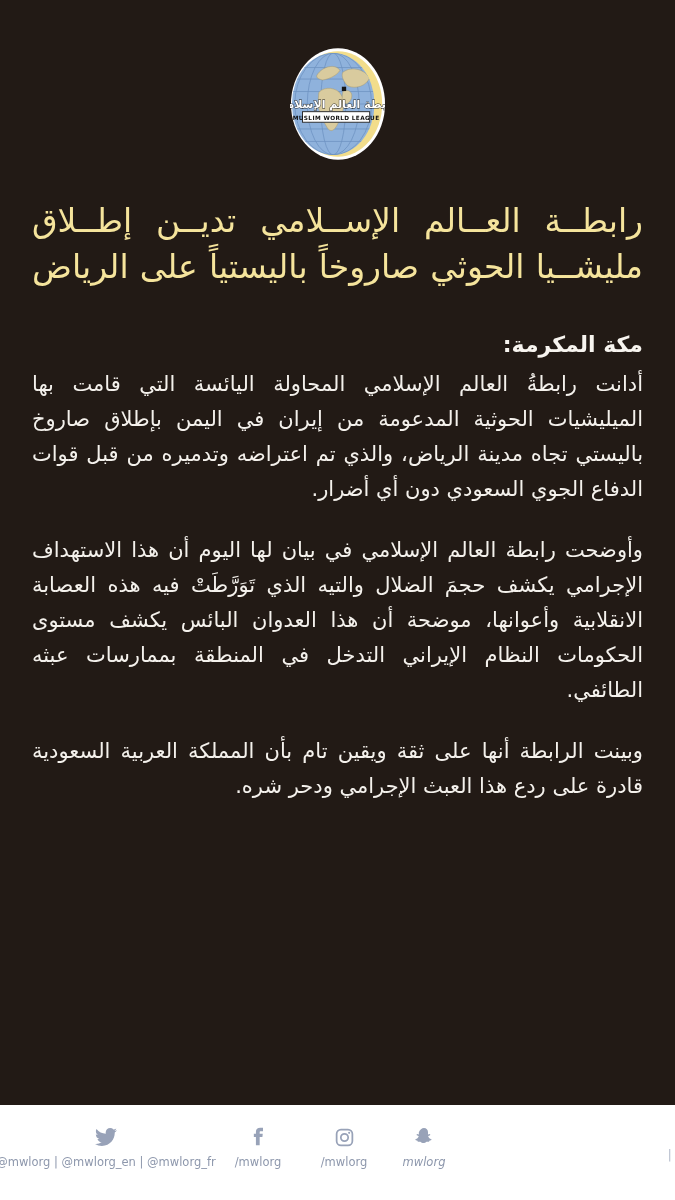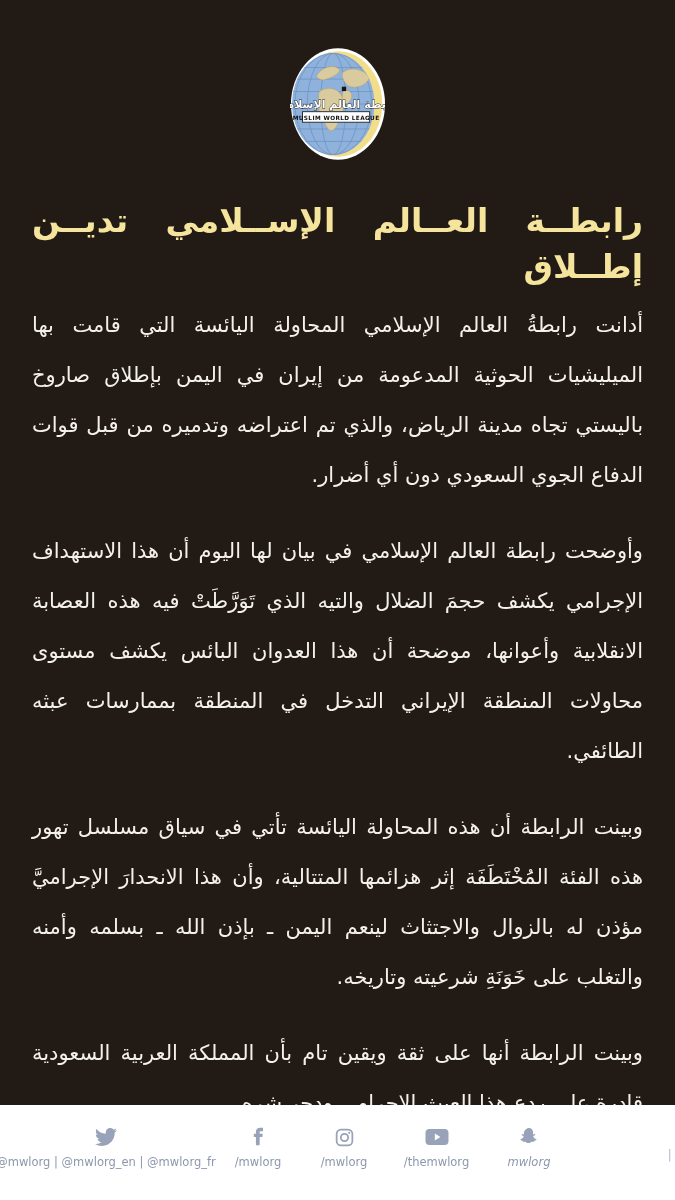--- a/index.html
+++ b/index.html
@@ -15,21 +15,21 @@
   .dark-section{height:1105px;box-sizing:border-box;}
   
   .logo-wrap{display:flex;justify-content:center;margin-top:46px;}
   .logo-wrap svg{display:block;}
   
   .headline{
     margin:36px 32px 0;
     direction:rtl;
     color:#f5e49c;
     font-size:33px;
-    font-weight:bold;
+    font-weight:normal;
     line-height:46px;
   }
   .headline .hline{
     text-align:justify;
     text-align-last:justify;
   }
   
   .dateline{
     margin:42px 32px 0;
     direction:rtl;
@@ -37,21 +37,21 @@
     font-size:22px;
     font-weight:bold;
     text-align:right;
   }
   
   .body-text{direction:rtl;}
   .body-text p{
     margin:26px 32px 0;
     color:#f4f1ec;
     font-size:21px;
-    line-height:50px;
+    line-height:35px;
     text-align:justify;
     text-justify:inter-word;
   }
   .body-text p:first-child{margin-top:10px;}
   
   .footer{
     height:95px;
     background:#ffffff;
     display:flex;
     align-items:flex-start;
@@ -129,27 +129,28 @@
 
         <text x="48" y="64" font-size="11.5" font-weight="bold" fill="#ffffff" stroke="#1c1c1c" stroke-width="0.9" paint-order="stroke" text-anchor="middle" font-family="DejaVu Sans, sans-serif" direction="rtl">رابطة العالم الإسلامي</text>
 
         <rect x="13" y="68" width="70" height="11" fill="#ffffff" stroke="#2a2a2a" stroke-width="1"></rect>
         <text x="48" y="76.4" font-size="6" font-weight="bold" fill="#111111" text-anchor="middle" letter-spacing="0.4" font-family="DejaVu Sans, sans-serif">MUSLIM WORLD LEAGUE</text>
       </svg>
     </div>
 
     <div class="headline">
       <div class="hline">رابطــة العــالم الإســلامي تديــن إطــلاق</div>
+      <div class="hline">مليشــيا الحوثي صاروخاً باليستياً على الرياض</div>
     </div>
 
+    <div class="dateline">مكة المكرمة:</div>
 
     <div class="body-text">
       <p>أدانت رابطةُ العالم الإسلامي المحاولة اليائسة التي قامت بها الميليشيات الحوثية المدعومة من إيران في اليمن بإطلاق صاروخ باليستي تجاه مدينة الرياض، والذي تم اعتراضه وتدميره من قبل قوات الدفاع الجوي السعودي دون أي أضرار.</p>
-      <p>وأوضحت رابطة العالم الإسلامي في بيان لها اليوم أن هذا الاستهداف الإجرامي يكشف حجمَ الضلال والتيه الذي تَوَرَّطَتْ فيه هذه العصابة الانقلابية وأعوانها، موضحة أن هذا العدوان البائس يكشف مستوى محاولات المنطقة الإيراني التدخل في المنطقة بممارسات عبثه الطائفي.</p>
-      <p>وبينت الرابطة أن هذه المحاولة اليائسة تأتي في سياق مسلسل تهور هذه الفئة المُخْتَطَفَة إثر هزائمها المتتالية، وأن هذا الانحدارَ الإجراميَّ مؤذن له بالزوال والاجتثاث لينعم اليمن ـ بإذن الله ـ بسلمه وأمنه والتغلب على خَوَنَةِ شرعيته وتاريخه.</p>
+      <p>وأوضحت رابطة العالم الإسلامي في بيان لها اليوم أن هذا الاستهداف الإجرامي يكشف حجمَ الضلال والتيه الذي تَوَرَّطَتْ فيه هذه العصابة الانقلابية وأعوانها، موضحة أن هذا العدوان البائس يكشف مستوى الحكومات النظام الإيراني التدخل في المنطقة بممارسات عبثه الطائفي.</p>
       <p>وبينت الرابطة أنها على ثقة ويقين تام بأن المملكة العربية السعودية قادرة على ردع هذا العبث الإجرامي ودحر شره.</p>
     </div>
 
   </div>
 
   <div class="footer">
 
     <div class="social fc1">
       <span class="icon">
         <svg viewBox="0 0 24 24" width="22" height="22" fill="#98a2b8">
@@ -173,29 +174,20 @@
         <svg viewBox="0 0 24 24" width="21" height="21" fill="none" stroke="#98a2b8" stroke-width="2">
           <rect x="3" y="3" width="18" height="18" rx="5"></rect>
           <circle cx="12" cy="12" r="4.2"></circle>
           <circle cx="17.3" cy="6.7" r="1.2" fill="#98a2b8" stroke="none"></circle>
         </svg>
       </span>
       <span class="handle">/mwlorg</span>
     </div>
 
 
-    <div class="social fc5">
-      <span class="icon">
-        <svg viewBox="0 0 24 18" width="24" height="18">
-          <rect x="0.5" y="1" width="23" height="16" rx="4" fill="#98a2b8"></rect>
-          <path d="M9.8 5.5 L15.4 9 L9.8 12.5 Z" fill="#ffffff"></path>
-        </svg>
-      </span>
-      <span class="handle">/themwlorg</span>
-    </div>
 
     <div class="social fc6">
       <span class="icon">
         <svg viewBox="0 0 24 24" width="22" height="22" fill="#98a2b8">
           <path d="M12 2.2c2.5 0 4.4 1.9 4.4 4.6 0 .8-.05 1.6-.1 2.3.6.25 1.2-.3 1.6-.3.5 0 1 .3 1 .8 0 .7-1.6 1.1-2.1 1.3-.2.1-.3.3-.2.6.5 1.2 1.7 2.6 3.3 2.9.3.05.4.25.38.5-.1.5-1.2.9-2.4 1.1-.1.3-.2.8-.3 1-.1.2-.3.3-.6.25-.4-.1-.9-.2-1.5-.2-.4 0-.8 0-1.2.3-.8.5-1.5 1.3-2.9 1.3s-2.1-.8-2.9-1.3c-.4-.3-.8-.3-1.2-.3-.6 0-1.1.1-1.5.2-.3.05-.5-.05-.6-.25-.1-.2-.2-.7-.3-1-1.2-.2-2.3-.6-2.4-1.1-.02-.25.1-.45.38-.5 1.6-.3 2.8-1.7 3.3-2.9.1-.3 0-.5-.2-.6-.5-.2-2.1-.6-2.1-1.3 0-.5.5-.8 1-.8.4 0 1 .55 1.6.3-.05-.7-.1-1.5-.1-2.3C7.6 4.1 9.5 2.2 12 2.2z"></path>
         </svg>
       </span>
       <span class="handle">mwlorg</span>
     </div>
 

